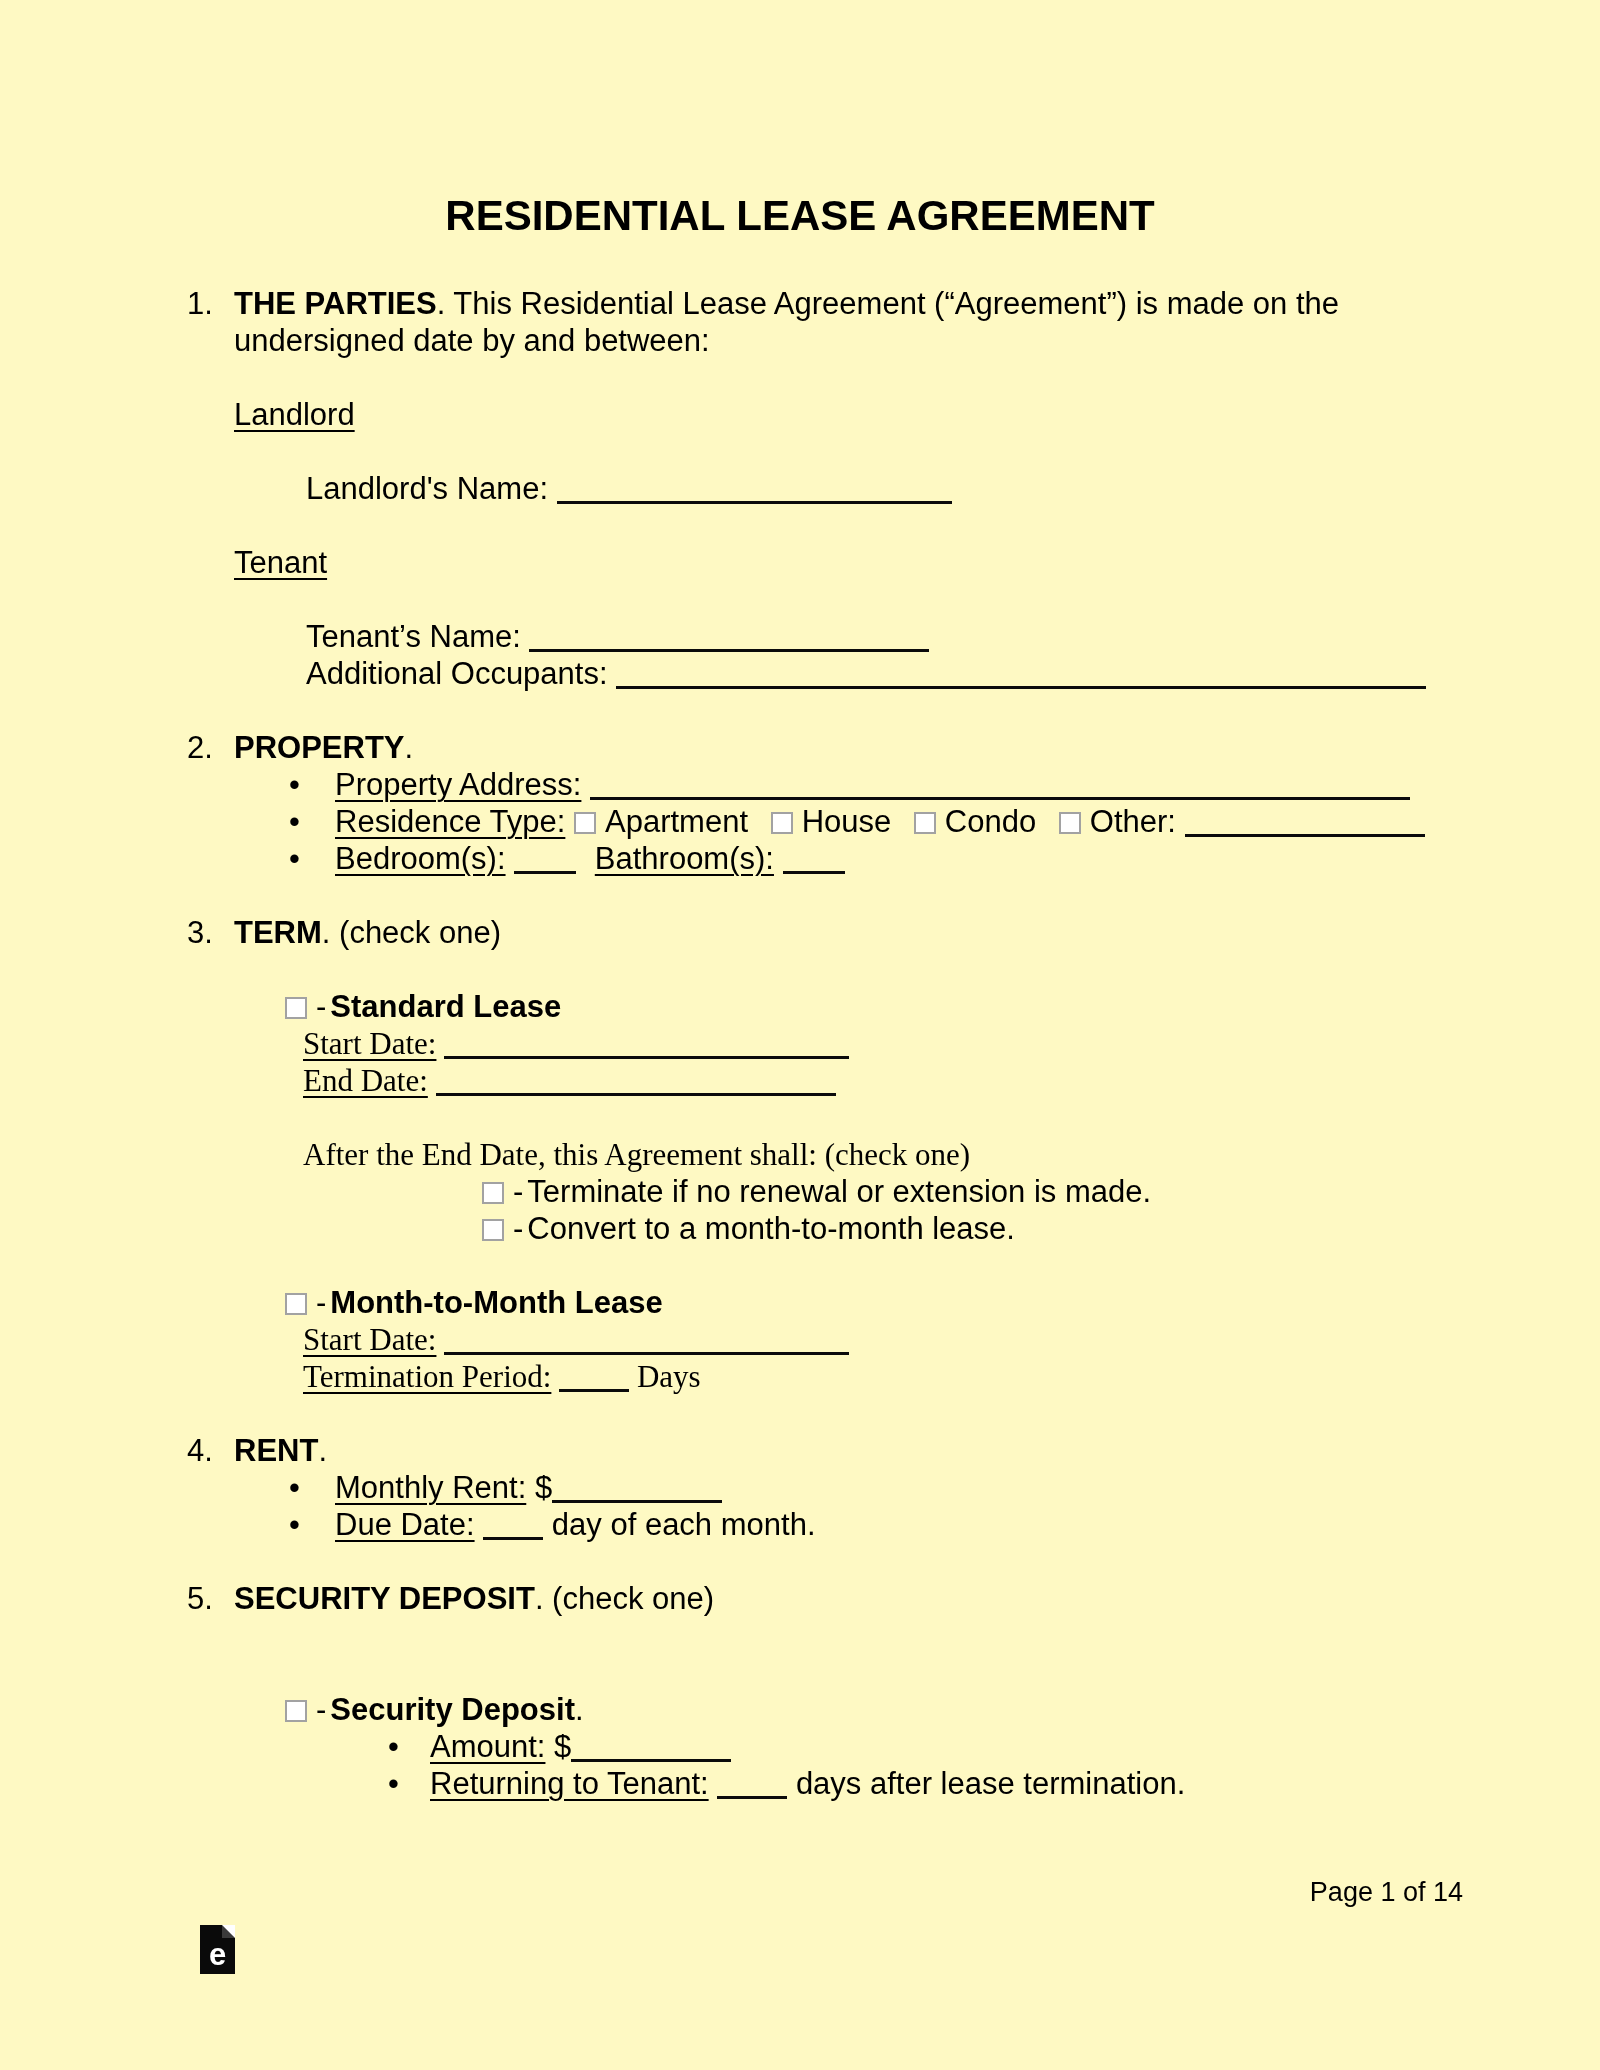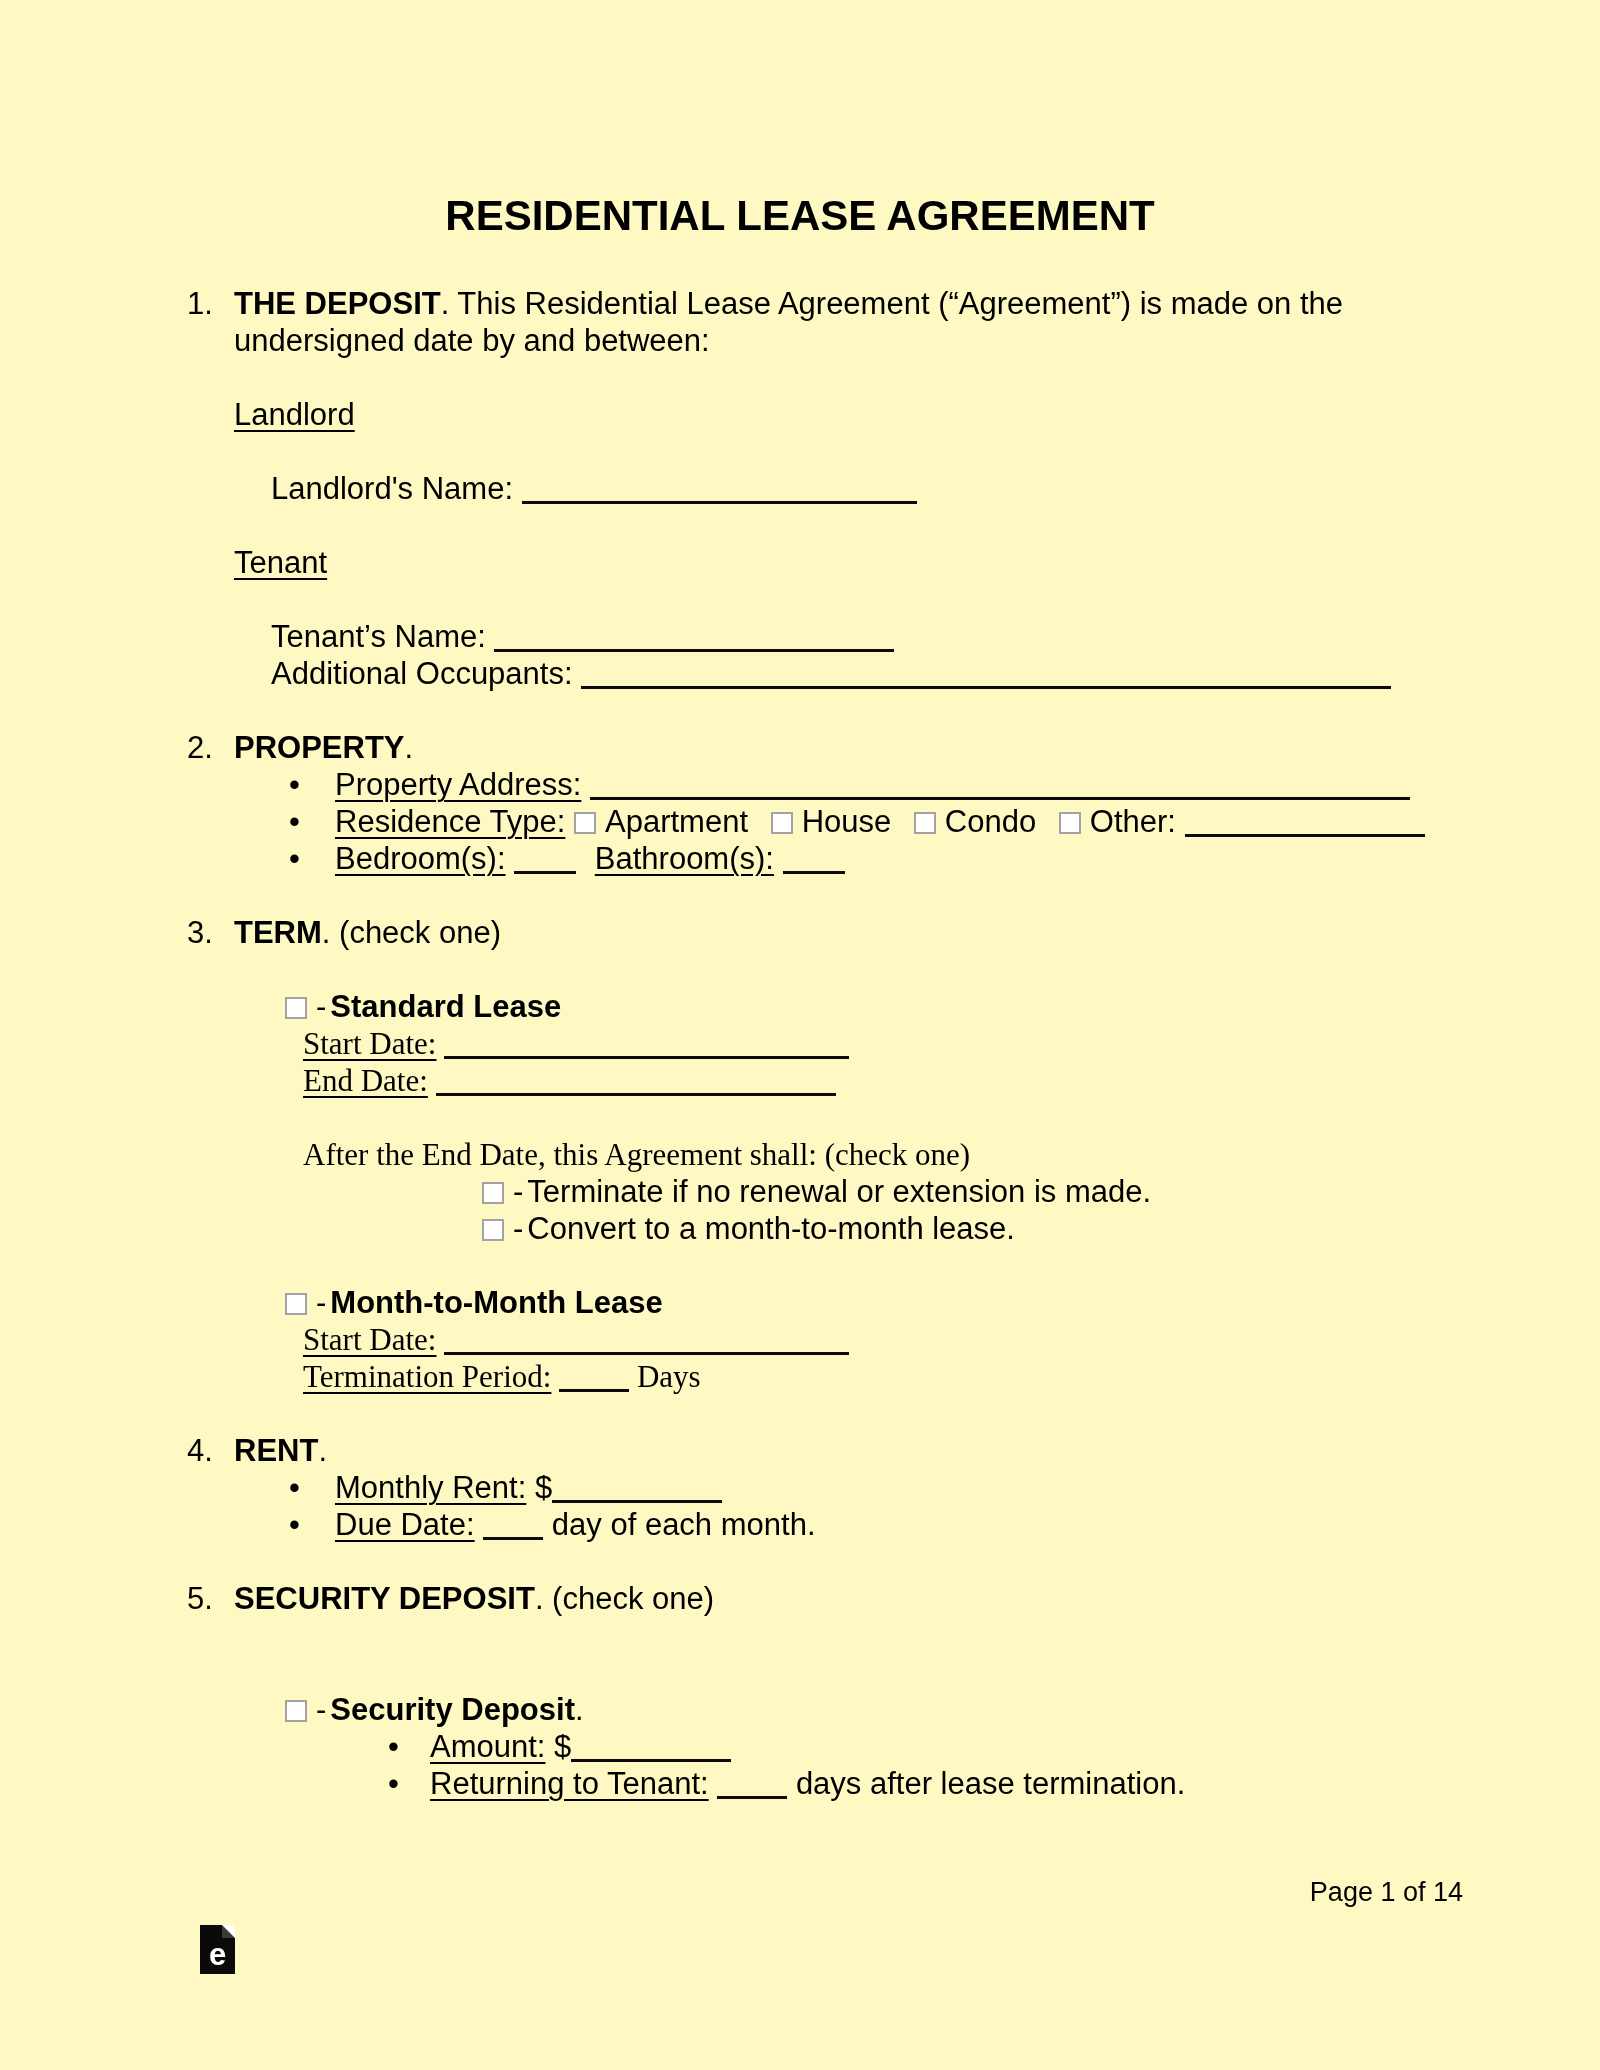--- a/index.html
+++ b/index.html
@@ -14,21 +14,21 @@
     margin:0 -140px 45px -187px; text-align:center;
     font-size:42px; line-height:48px; font-weight:bold;
   }
   .sec { display:flex; }
   .num { width:47px; flex:none; }
   .bd  { flex:1; min-width:0; }
   .sp  { height:37px; }
   .b   { font-weight:bold; }
   .ul  { text-decoration:underline; text-decoration-thickness:2px; text-underline-offset:5px; }
   .nw  { white-space:nowrap; }
-  .ind1   { margin-left:37px; }
+  .ind1   { margin-left:72px; }
   .cbrow1 { margin-left:51px; }
   .datebl { margin-left:69px;font-family:Liberation Serif, serif; }
   .cbrow2 { margin-left:248px; }
   .bullet     { position:relative; padding-left:101px; }
   .bullet .bullet-mark     { position:absolute; left:55px; top:0; }
   .sub-bullet { position:relative; padding-left:196px; }
   .sub-bullet .bullet-mark { position:absolute; left:154px; top:0; }
   .cb {
     display:inline-block; width:18px; height:18px;
     border:2px solid #a2a2a2; background:#fff;
@@ -63,21 +63,21 @@
 </head>
 <body>
 
 <div class="page">
 
   <h1 class="title">RESIDENTIAL LEASE AGREEMENT</h1>
 
   <div class="sec">
     <div class="num">1.</div>
     <div class="bd">
-      <div><span class="b">THE DEPOSIT</span><span>. This Residential Lease Agreement (“Agreement”) is made on the</span><br><span>undersigned date by and between:</span></div>
+      <div><span class="b">THE PARTIES</span><span>. This Residential Lease Agreement (“Agreement”) is made on the</span><br><span>undersigned date by and between:</span></div>
       <div class="sp"></div>
       <div class="ul">Landlord</div>
       <div class="sp"></div>
       <div class="ind1 nw">
         <span>Landlord's Name:</span>
         <span class="bl w395"></span>
       </div>
       <div class="sp"></div>
       <div class="ul">Tenant</div>
       <div class="sp"></div>

